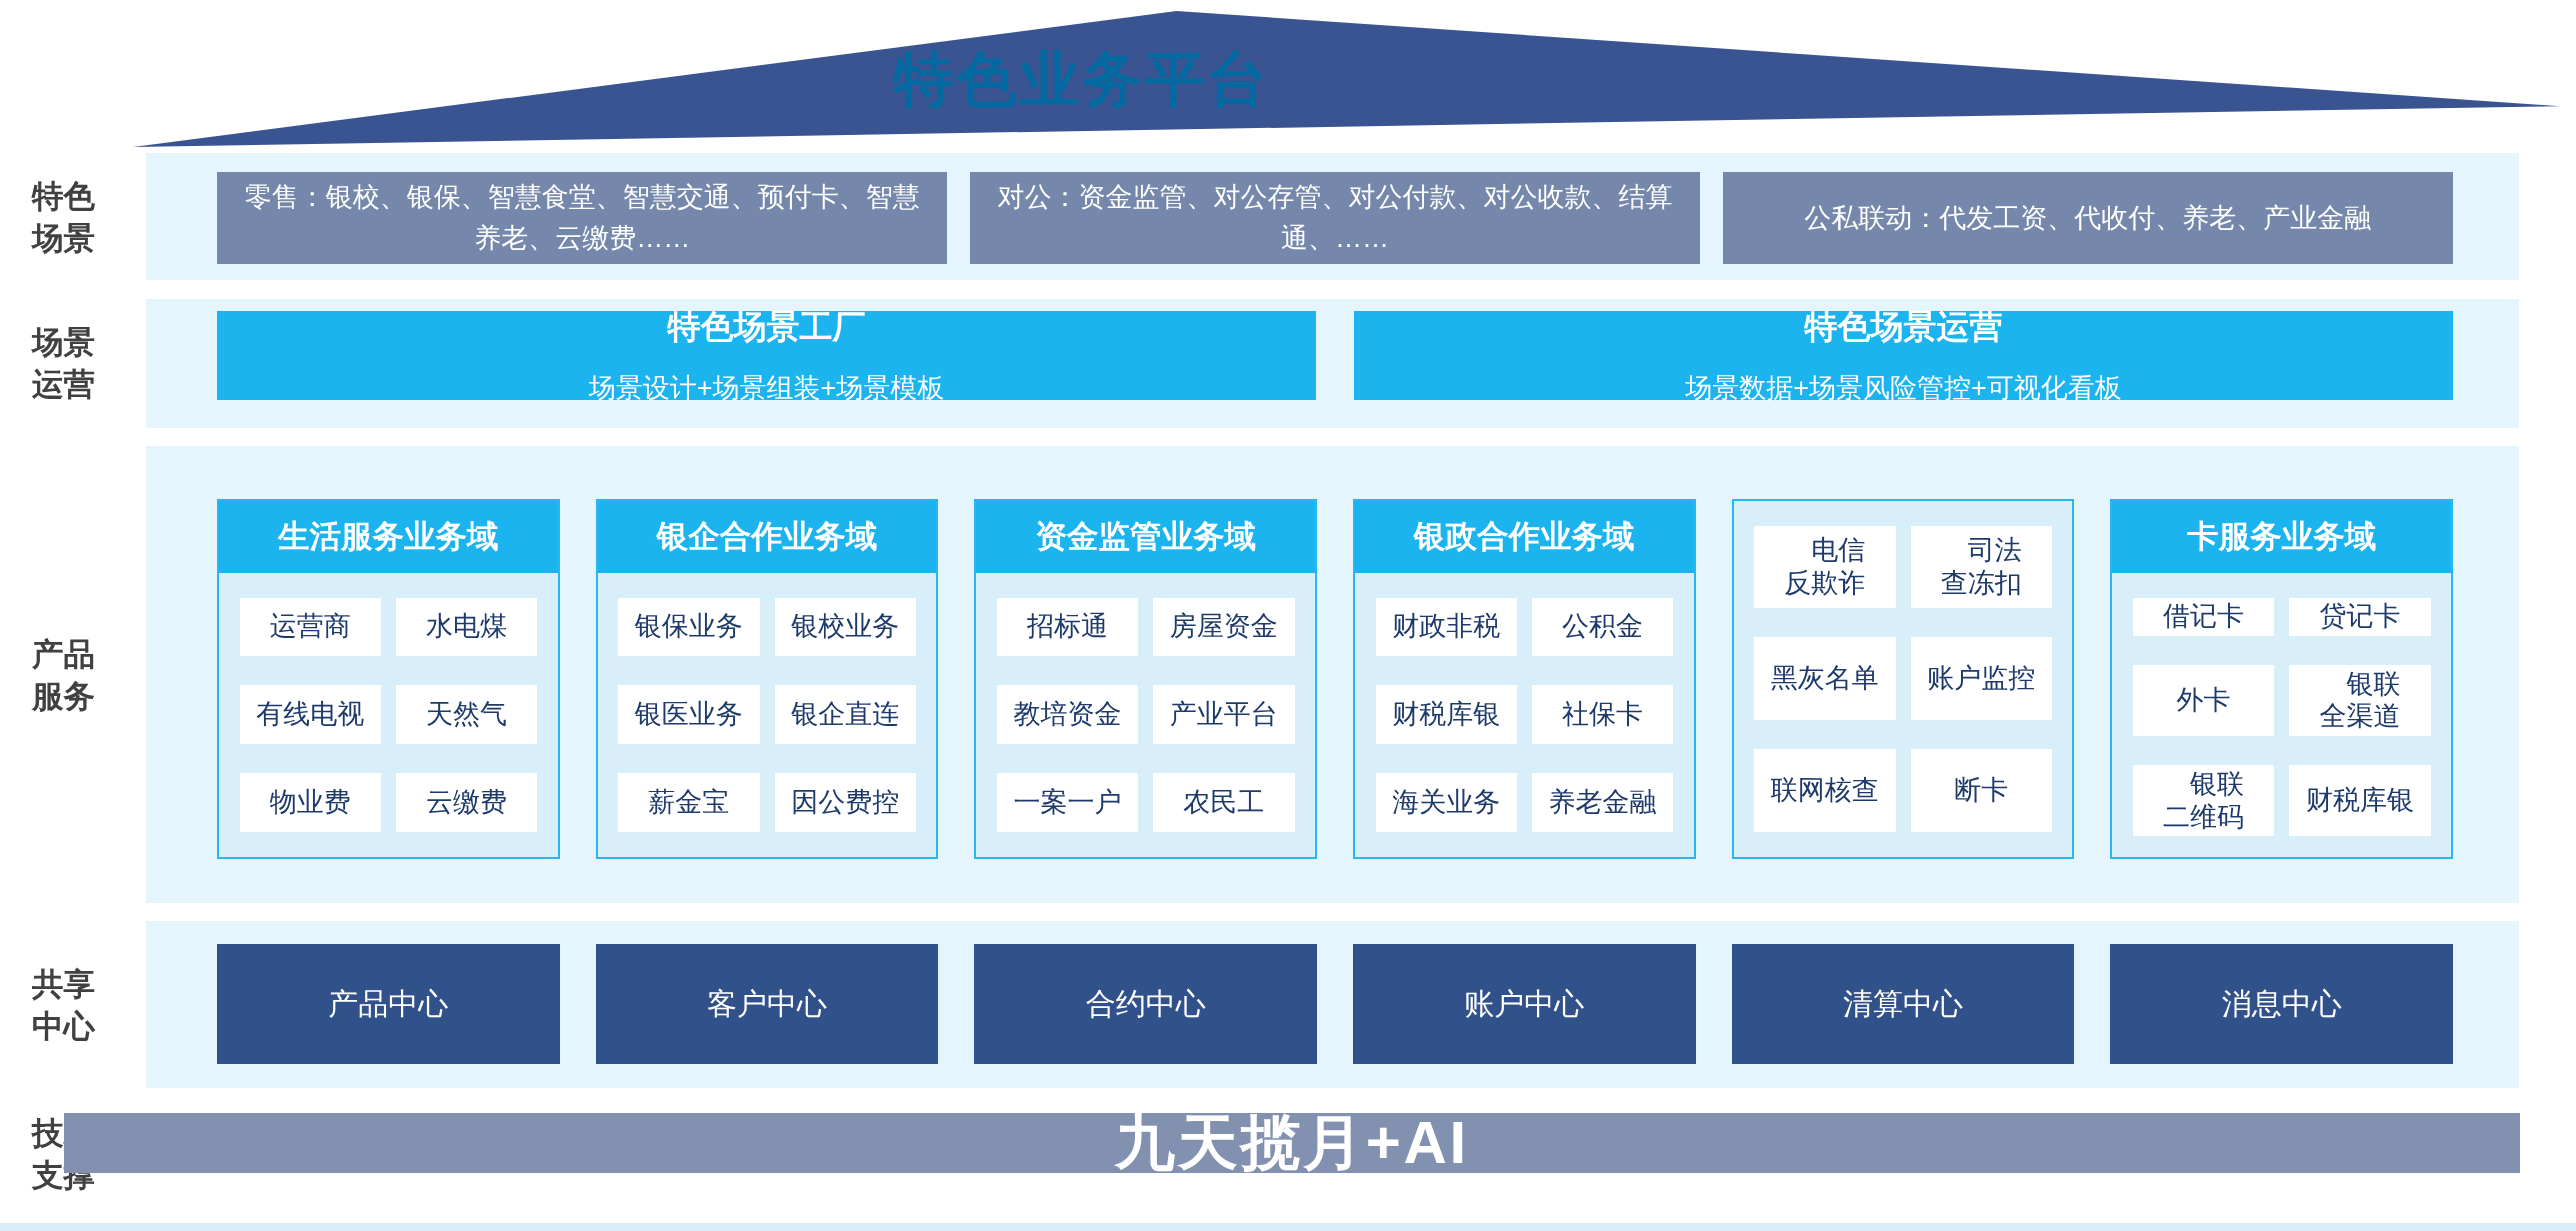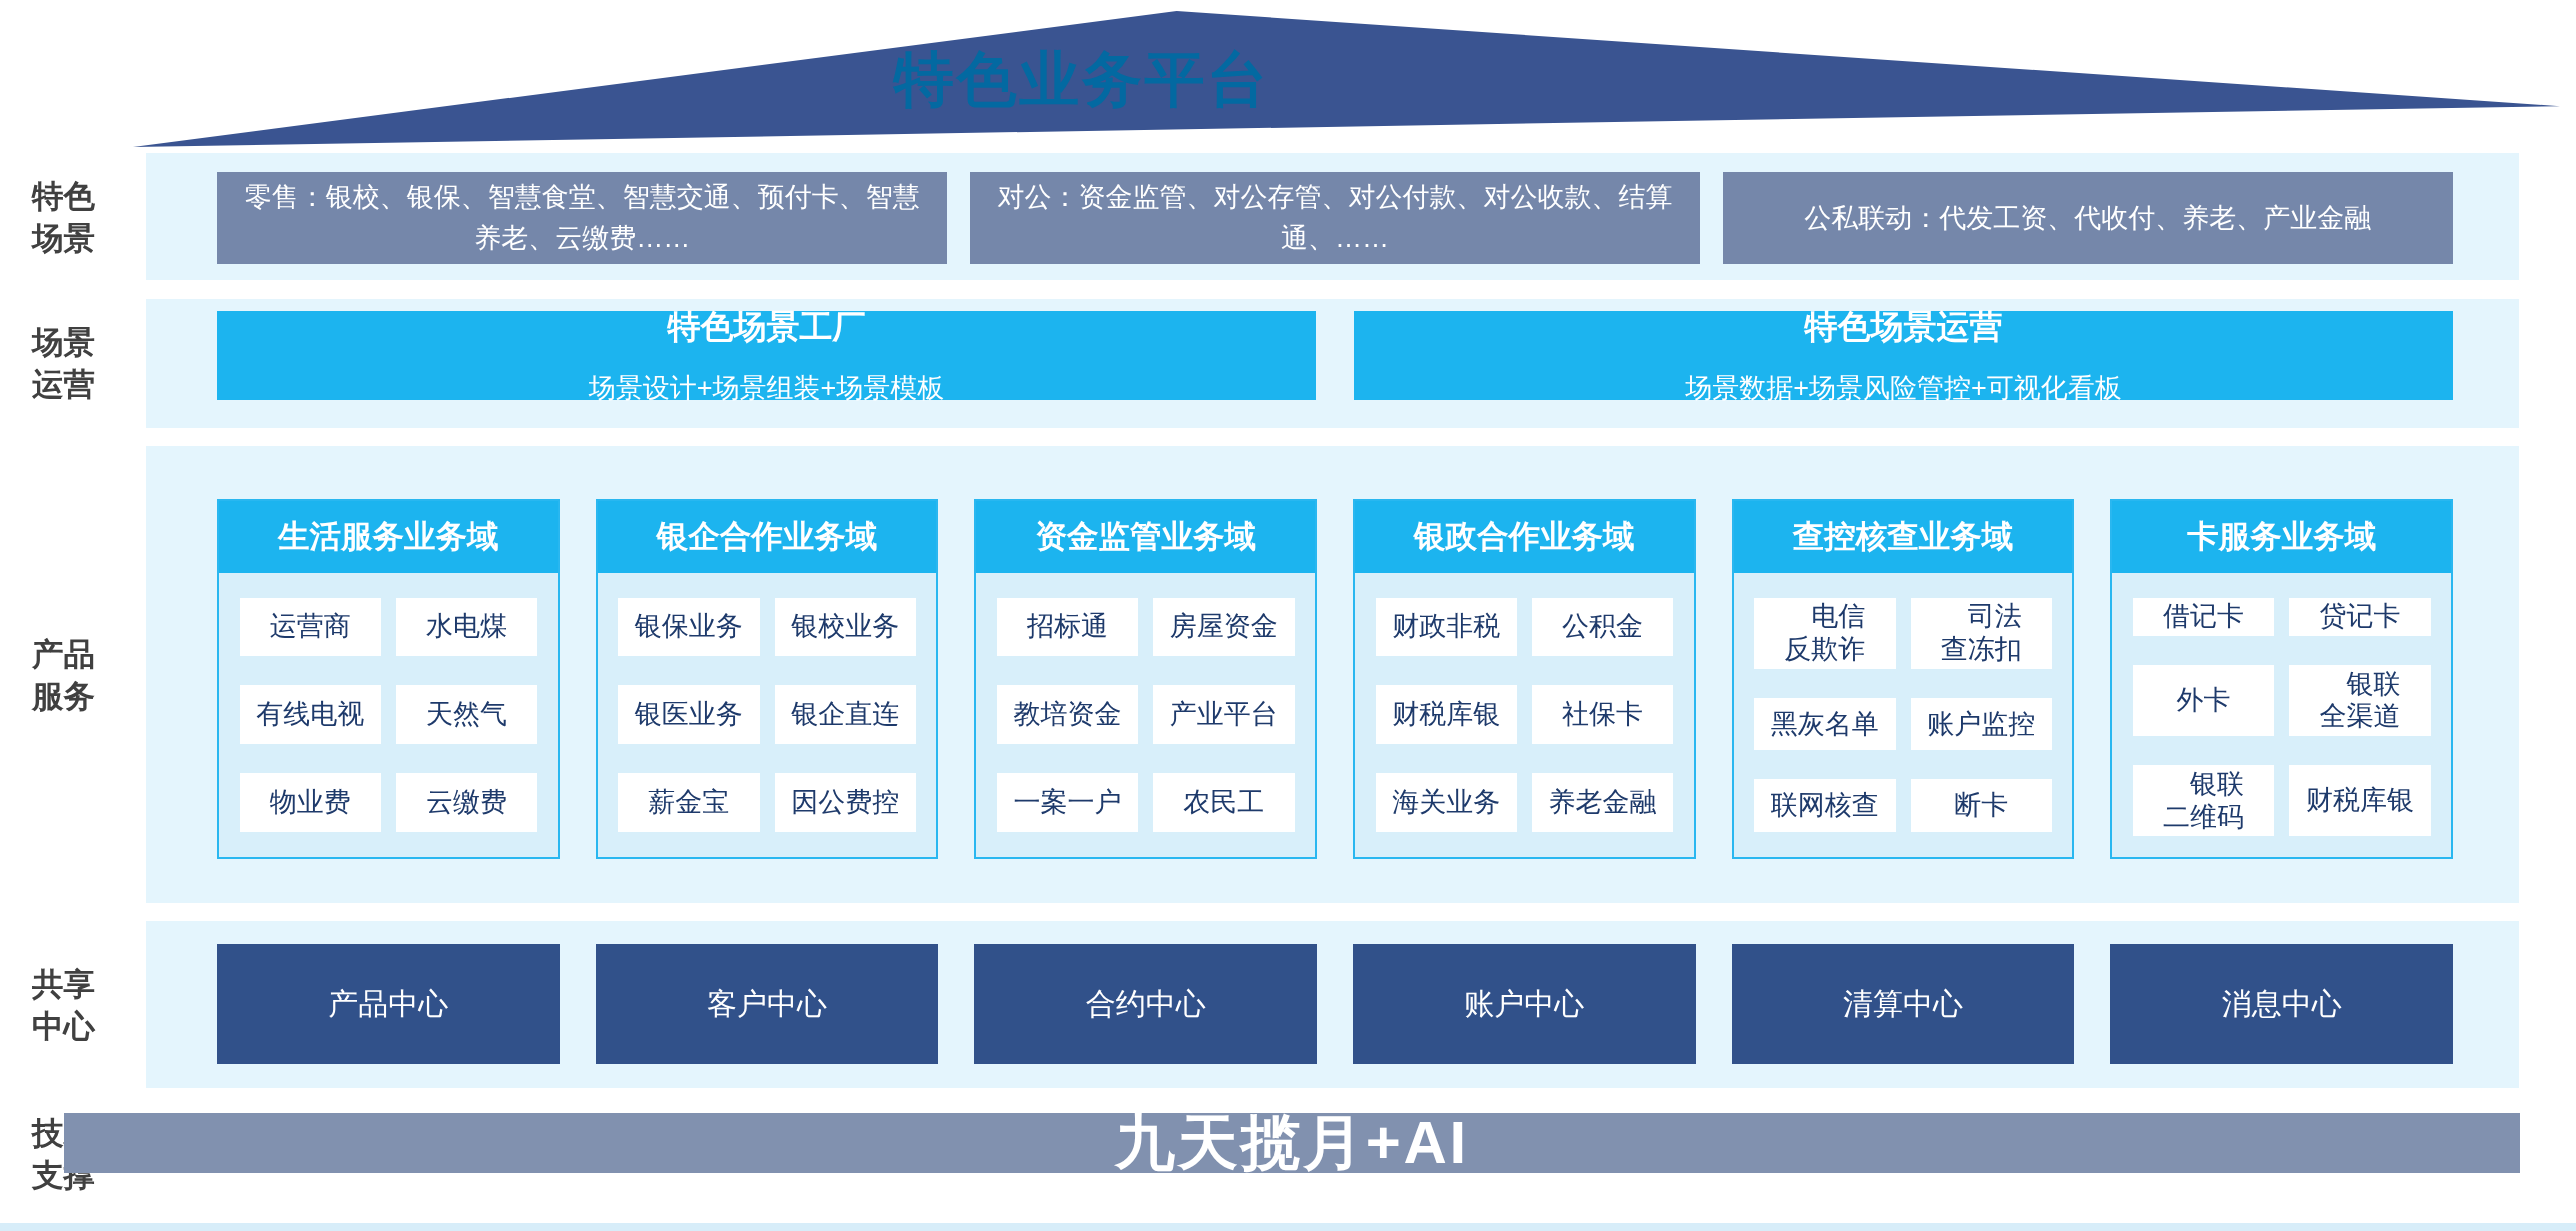--- a/index.html
+++ b/index.html
@@ -278,21 +278,20 @@
             <div class="product-cell">社保卡</div>
           </div>
           <div class="product-row">
             <div class="product-cell">海关业务</div>
             <div class="product-cell">养老金融</div>
           </div>
         </div>
       </div>
 
       <div class="product-col">
-        <div class="product-header">查控核查业务域</div>
         <div class="product-body">
           <div class="product-row">
             <div class="product-cell">电信
 反欺诈</div>
             <div class="product-cell">司法
 查冻扣</div>
           </div>
           <div class="product-row">
             <div class="product-cell">黑灰名单</div>
             <div class="product-cell">账户监控</div>

